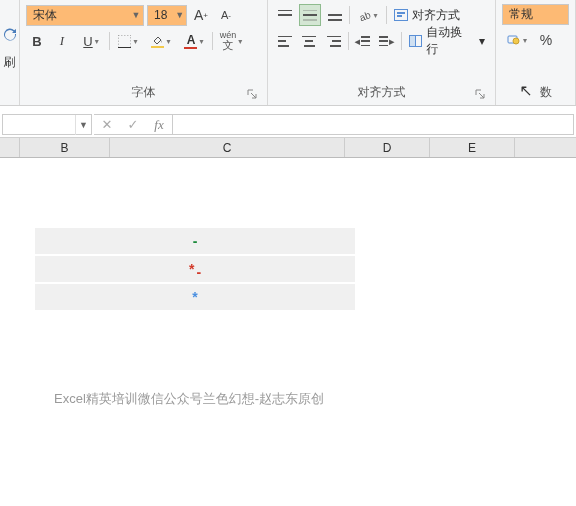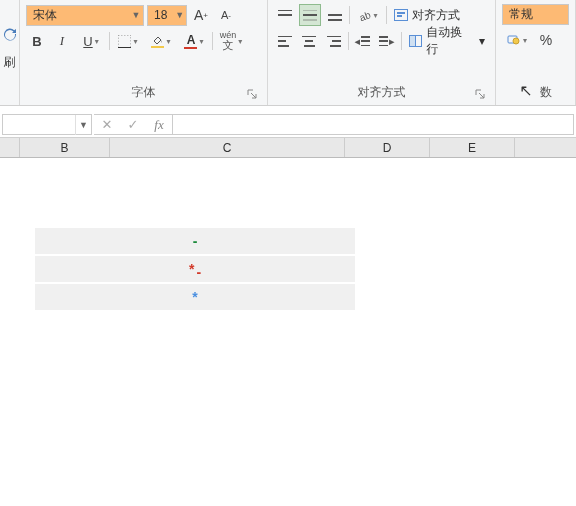--- a/index.html
+++ b/index.html
@@ -322,13 +322,14 @@
       <span style="color:#1a8a3a;font-weight:bold">-</span>
     </div>
     <div class="cellrow">
       <span style="color:#d23a2a;font-weight:bold">*</span>
       <span style="color:#d23a2a;font-weight:bold;margin-left:2px;position:relative;top:3px">-</span>
     </div>
     <div class="cellrow">
       <span style="color:#4a8fe0;font-weight:bold">*</span>
     </div>
   </div>
+  <div class="credit">Excel精英培训微信公众号兰色幻想-赵志东原创</div>
 </div>
 
 </body></html>

